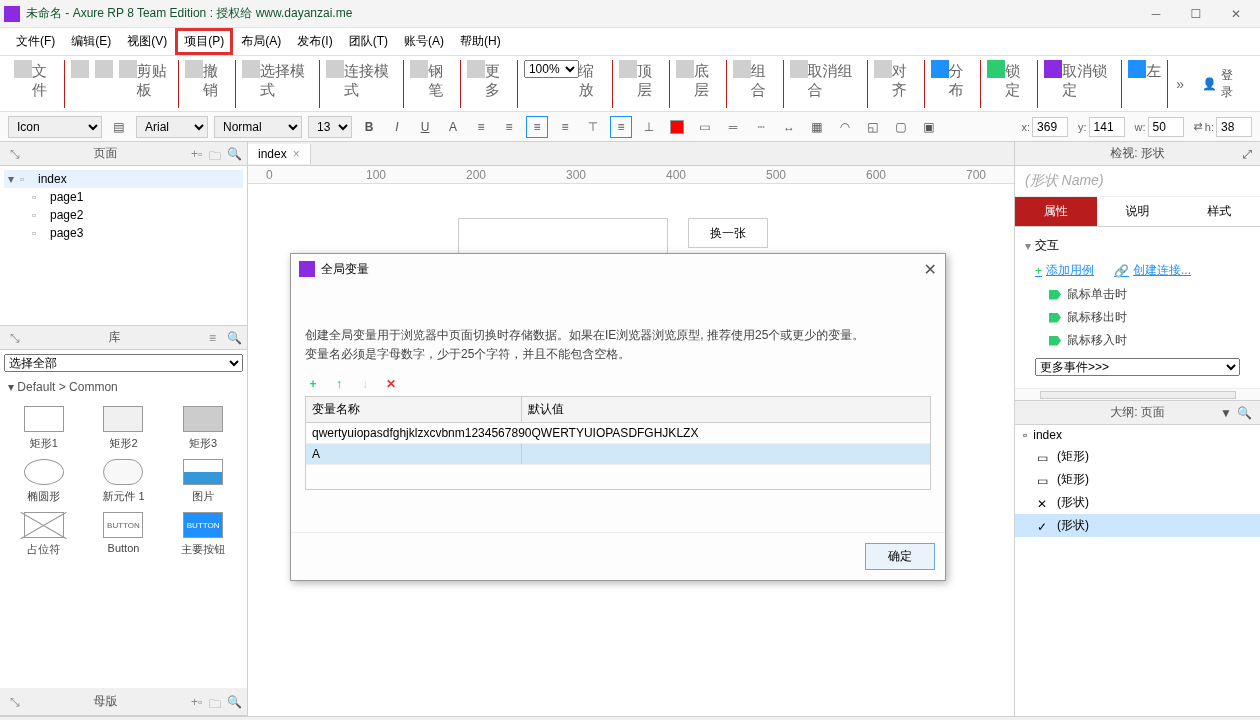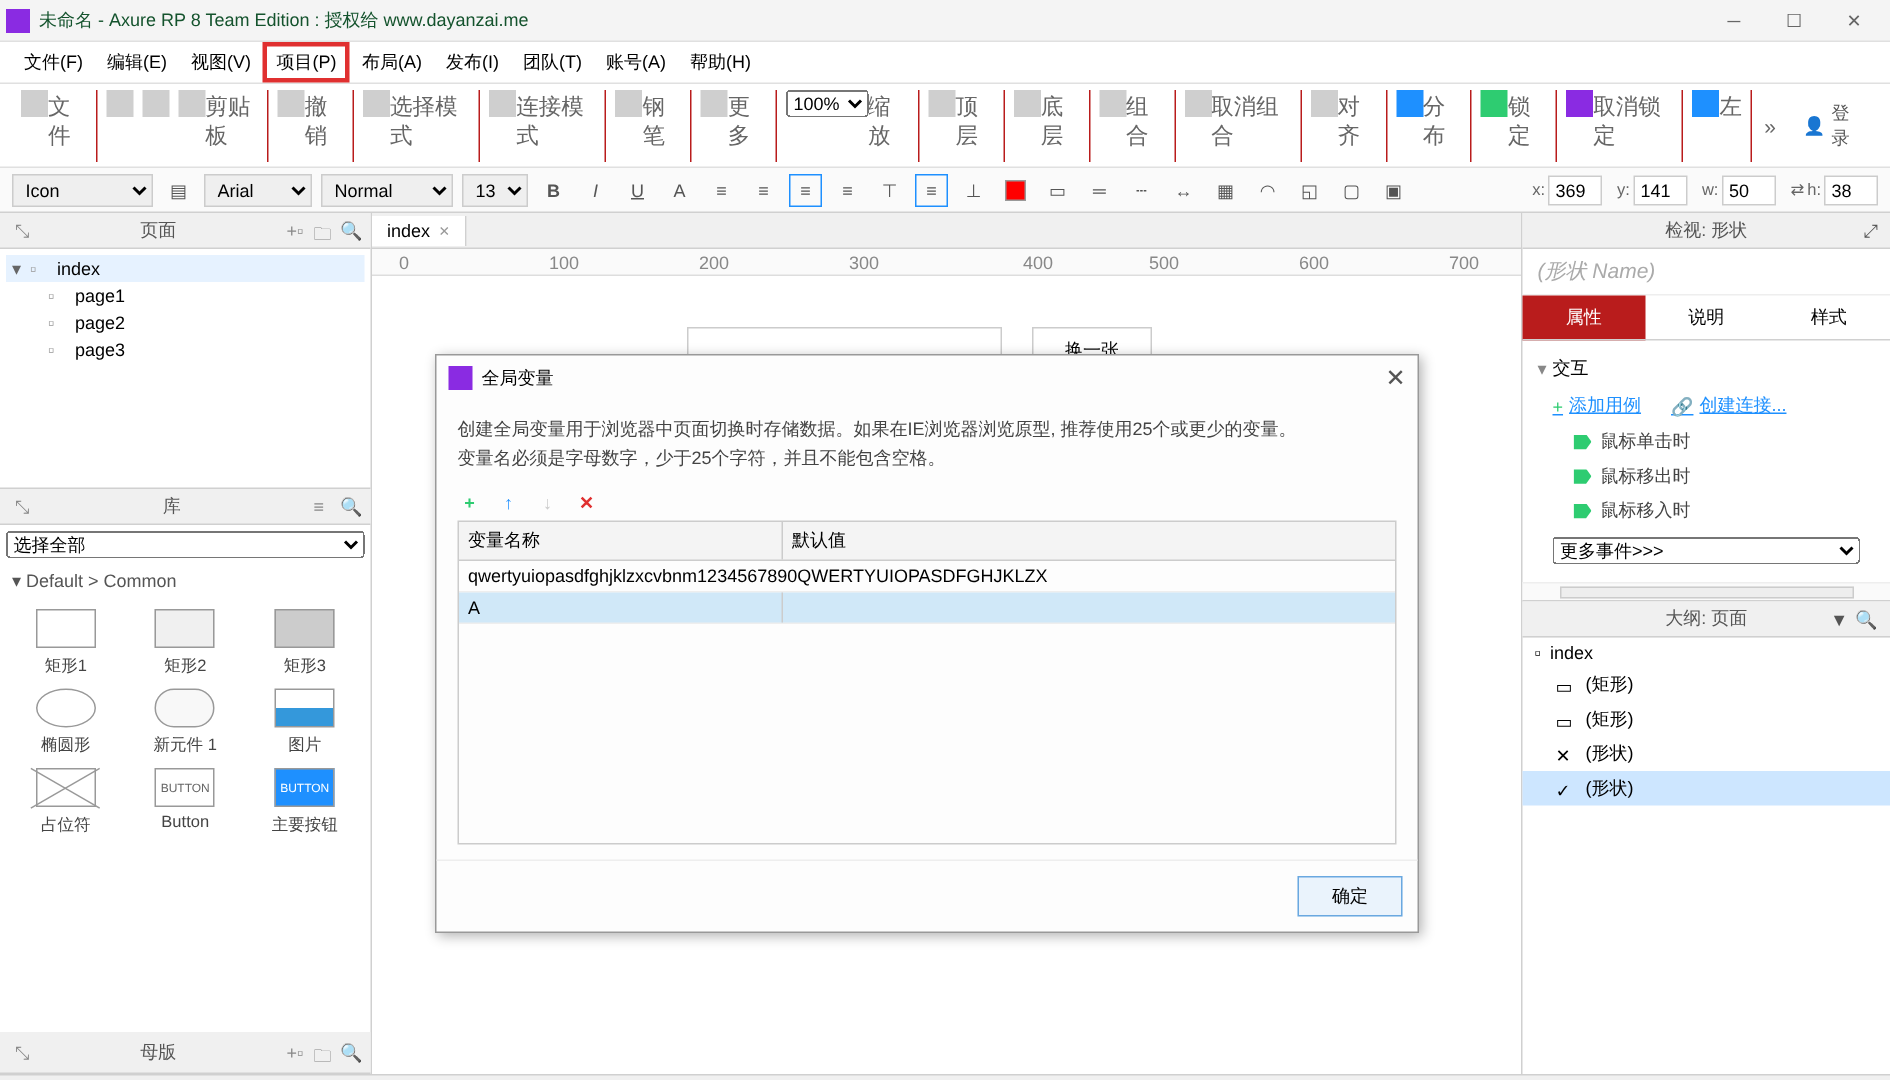--- a/index.html
+++ b/index.html
@@ -80,21 +80,21 @@
 .action-links { display: flex; gap: 20px; padding: 4px 10px; }
 .action-link { color: #1e90ff; text-decoration: underline; cursor: pointer; display: flex; align-items: center; gap: 4px; }
 .event-item { padding: 3px 0 3px 24px; color: #444; display: flex; align-items: center; gap: 6px; }
 .event-icon { width: 12px; height: 10px; background: #2ecc71; clip-path: polygon(0 0, 70% 0, 100% 50%, 70% 100%, 0 100%); }
 .more-events { margin: 6px 10px; }
 .outline-panel { border-top: 1px solid #d0d0d0; flex: 1; }
 .outline-item { padding: 3px 8px; display: flex; align-items: center; gap: 6px; cursor: pointer; }
 .outline-item.sel { background: #cde6ff; }
 .oicon { width: 14px; height: 12px; border: 1px solid #888; }
 
-.dialog { position: absolute; left: 290px; top: 236px; width: 656px; height: 386px; background: #fdfdfd; border: 1px solid #999; box-shadow: 2px 2px 8px rgba(0,0,0,0.3); display: flex; flex-direction: column; }
+.dialog { position: absolute; left: 290px; top: 253px; width: 656px; height: 328px; background: #fdfdfd; border: 1px solid #999; box-shadow: 2px 2px 8px rgba(0,0,0,0.3); display: flex; flex-direction: column; gap: 32px; }
 .dlg-title { height: 30px; display: flex; align-items: center; padding: 0 8px; }
 .dlg-title .dlogo { width: 16px; height: 16px; background: #8a2be2; margin-right: 6px; }
 .dlg-close { margin-left: auto; font-size: 16px; cursor: pointer; color: #555; }
 .dlg-body { padding: 10px 14px; flex: 1; display: flex; flex-direction: column; }
 .dlg-desc { color: #444; line-height: 1.6; margin-bottom: 8px; }
 .dlg-actions { display: flex; gap: 10px; padding: 4px 0; }
 .dlg-act { width: 16px; height: 16px; cursor: pointer; display:flex; align-items:center; justify-content:center; font-weight:bold; }
 .var-table { border: 1px solid #ccc; flex: 1; }
 .var-head { display: flex; background: #f4f4f4; border-bottom: 1px solid #ccc; }
 .var-head div { padding: 4px 6px; }
@@ -395,21 +395,21 @@
       <div class="tab">
         <span>index</span>
         <span style="color:#999">×</span>
       </div>
     </div>
     <div class="ruler-h" id="ruler-h">
         <span style="left: 18px;">0</span>
         <span style="left: 118px;">100</span>
         <span style="left: 218px;">200</span>
         <span style="left: 318px;">300</span>
-        <span style="left: 434px;">400</span>
+        <span style="left: 418px;">400</span>
         <span style="left: 518px;">500</span>
         <span style="left: 618px;">600</span>
         <span style="left: 718px;">700</span>
       </div>
     <div class="canvas">
       <div class="canvas-shape" style="left:210px;top:34px;width:210px;height:110px"></div>
       <div class="canvas-shape" style="left:440px;top:34px;width:80px;height:30px">
           <span>换一张</span>
         </div>
     </div>

